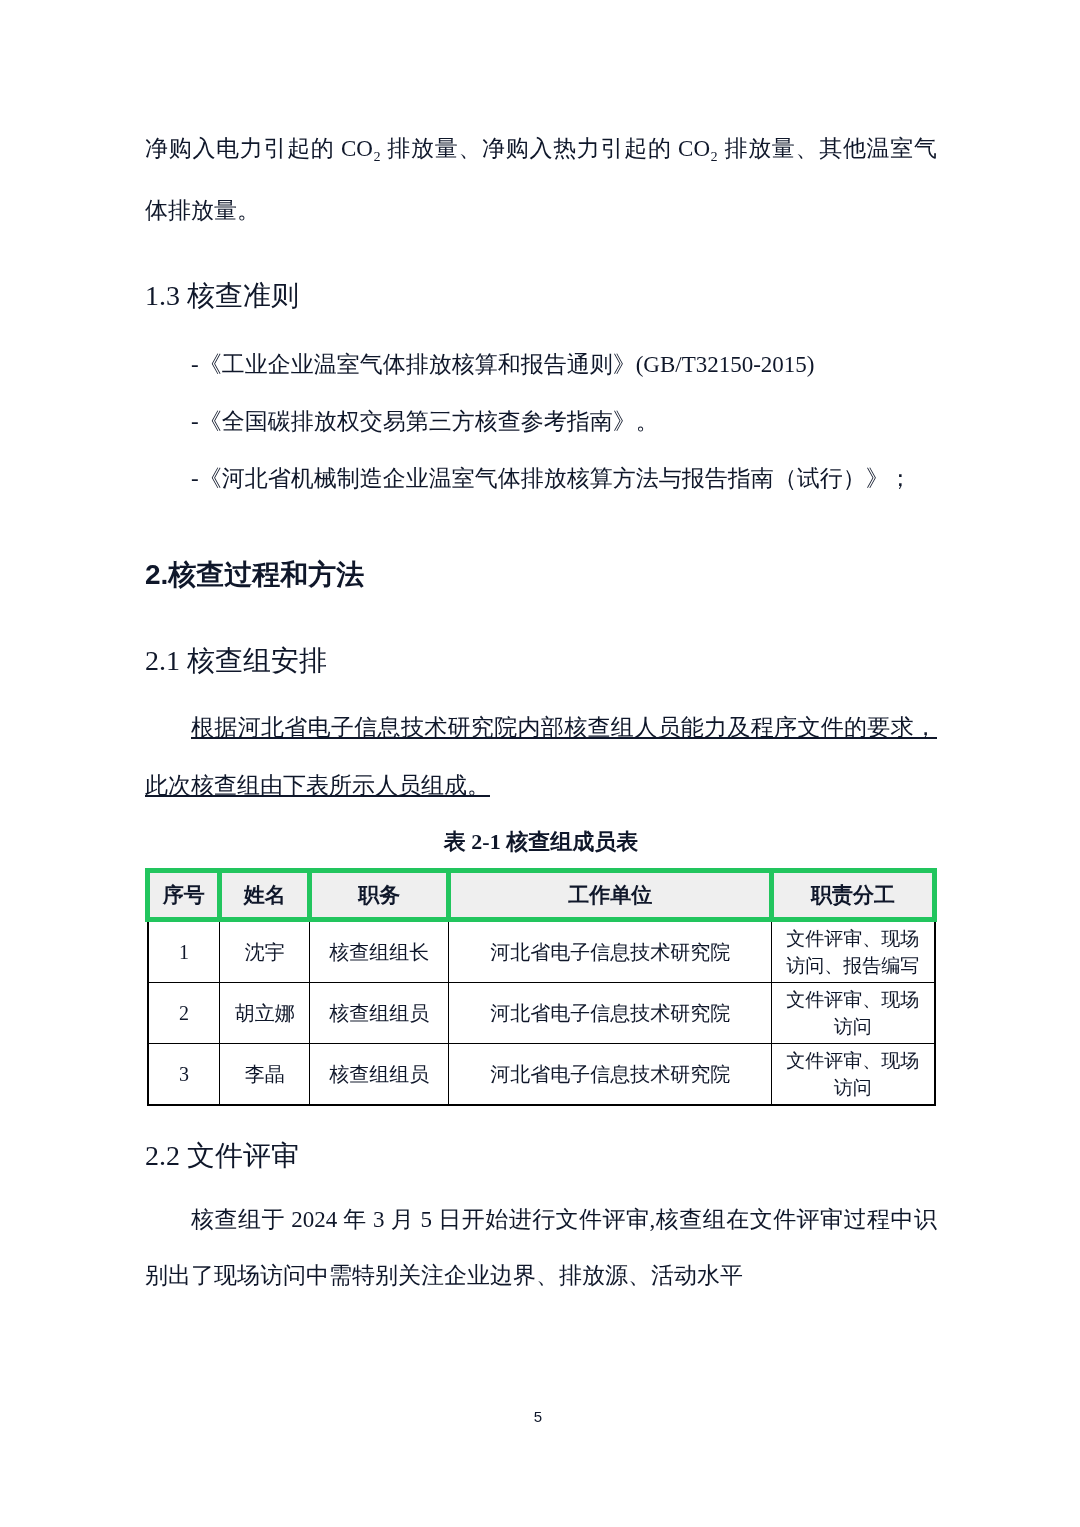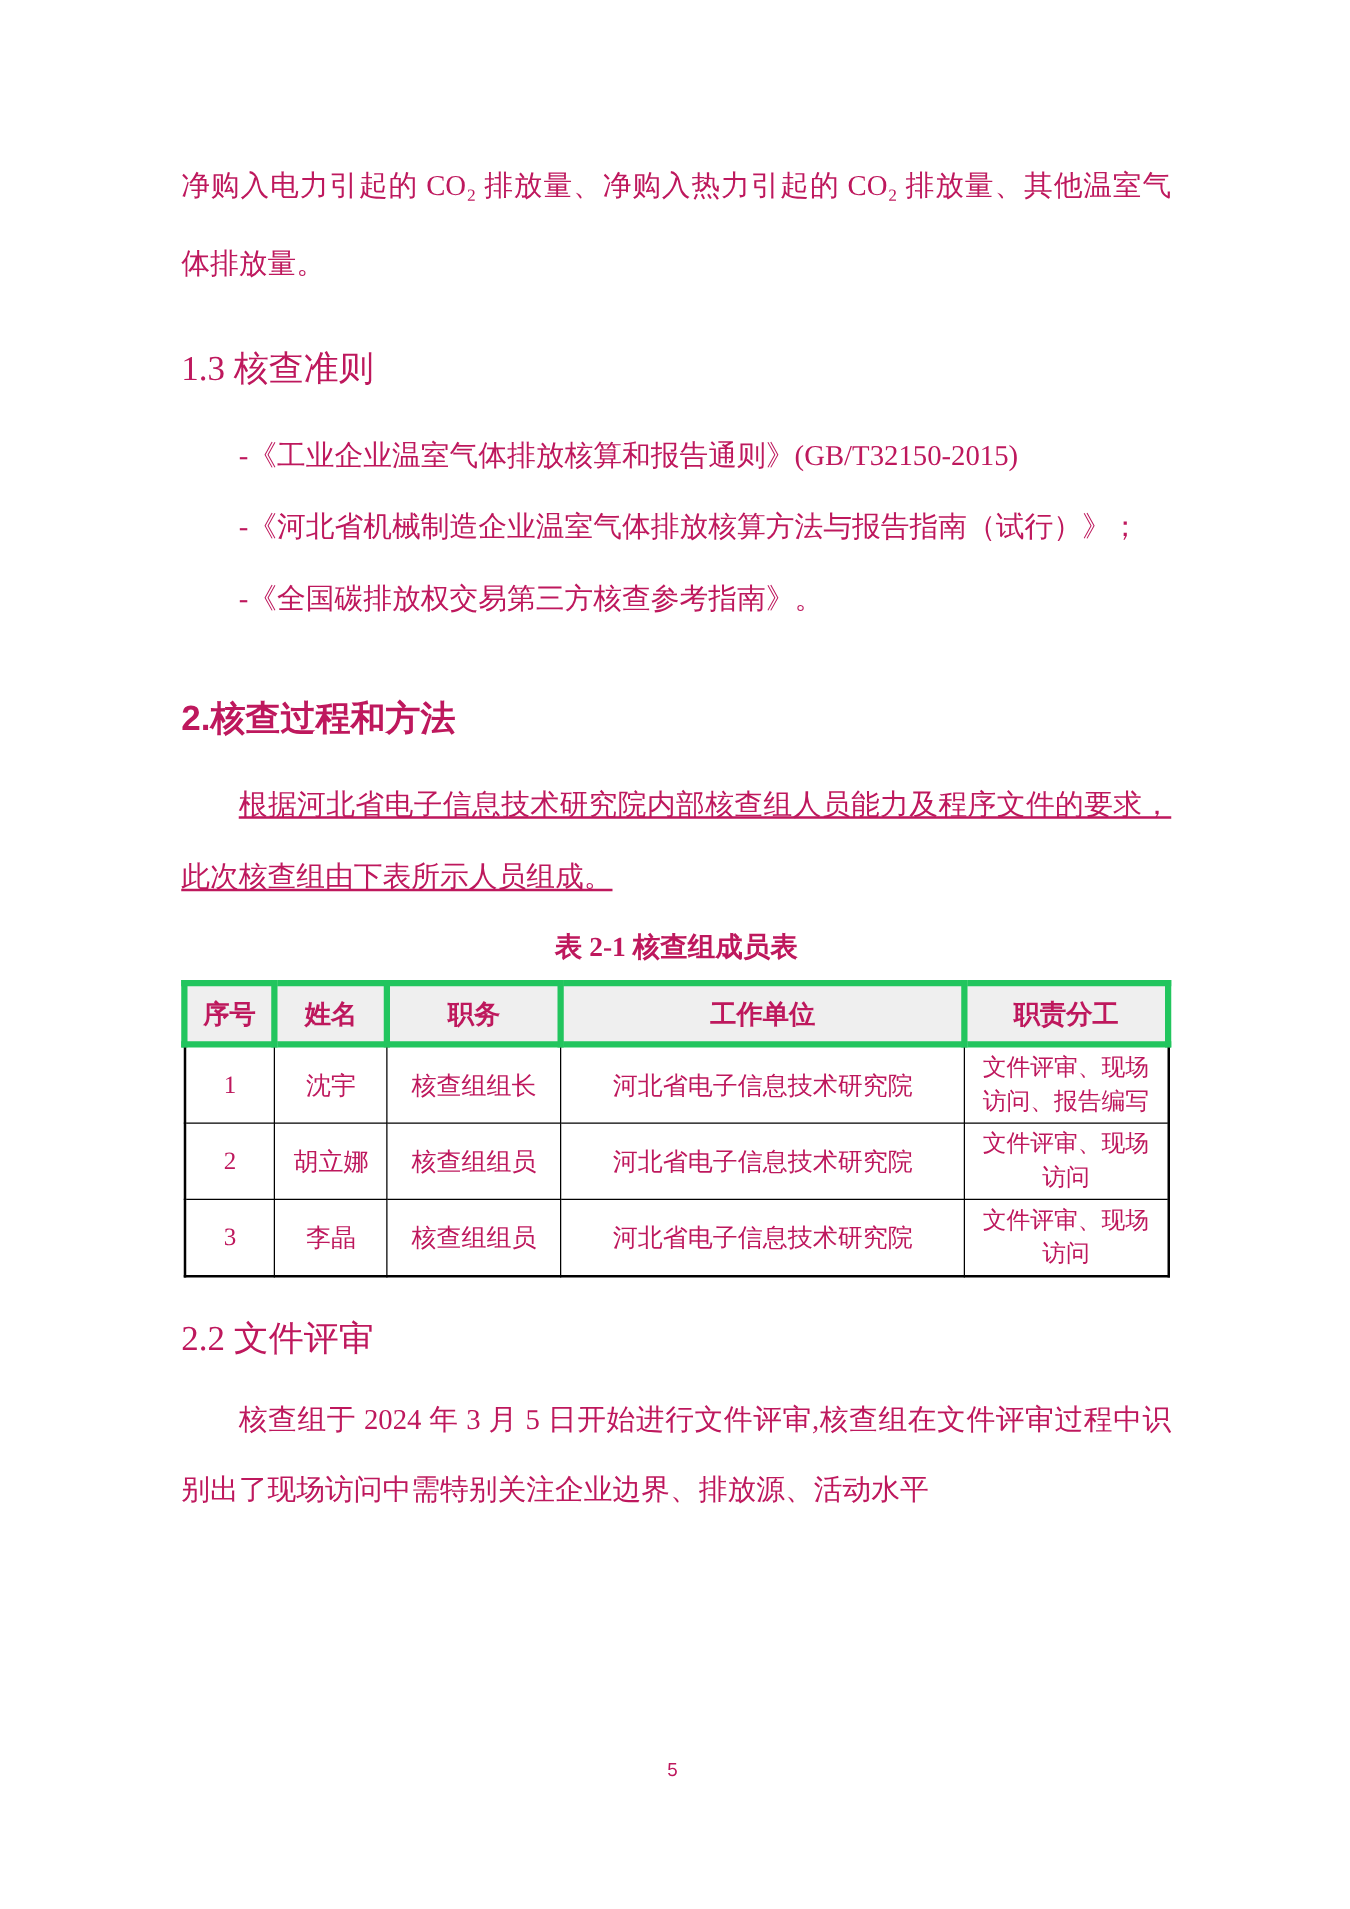--- a/index.html
+++ b/index.html
@@ -5,21 +5,21 @@
   html, body {
     margin: 0;
     padding: 0;
     background: #ffffff;
   }
   .page {
     position: relative;
     width: 1076px;
     height: 1527px;
     background: #ffffff;
-    color: #be185d;
+    color: #0f172a;
     font-family: "Liberation Serif", "DejaVu Serif", serif;
     overflow: hidden;
   }
   .content {
     position: absolute;
     left: 145px;
     top: 0;
     width: 792px;
   }
   .para {
@@ -110,26 +110,27 @@
 
 <div class="page">
   <div class="content">
 
     <p class="para para-intro">净购入电力引起的 CO₂ 排放量、净购入热力引起的 CO₂ 排放量、其他温室气体排放量。</p>
 
     <h3 class="h-sub h-1-3">1.3 核查准则</h3>
 
     <div class="criteria">
       <p class="para indent">-《工业企业温室气体排放核算和报告通则》(GB/T32150-2015)</p>
+      <p class="para indent">-《全国碳排放权交易第三方核查参考指南》。</p>
       <p class="para indent">-《河北省机械制造企业温室气体排放核算方法与报告指南（试行）》；</p>
-      <p class="para indent">-《全国碳排放权交易第三方核查参考指南》。</p>
     </div>
 
     <h2 class="h-main">2.核查过程和方法</h2>
 
+    <h3 class="h-sub h-2-1">2.1 核查组安排</h3>
 
     <p class="para indent para-2-1">根据河北省电子信息技术研究院内部核查组人员能力及程序文件的要求，此次核查组由下表所示人员组成。</p>
 
     <p class="table-title">表 2-1 核查组成员表</p>
 
     <table class="team">
       <colgroup>
         <col class="col-no">
           <col class="col-name">
           <col class="col-role">

